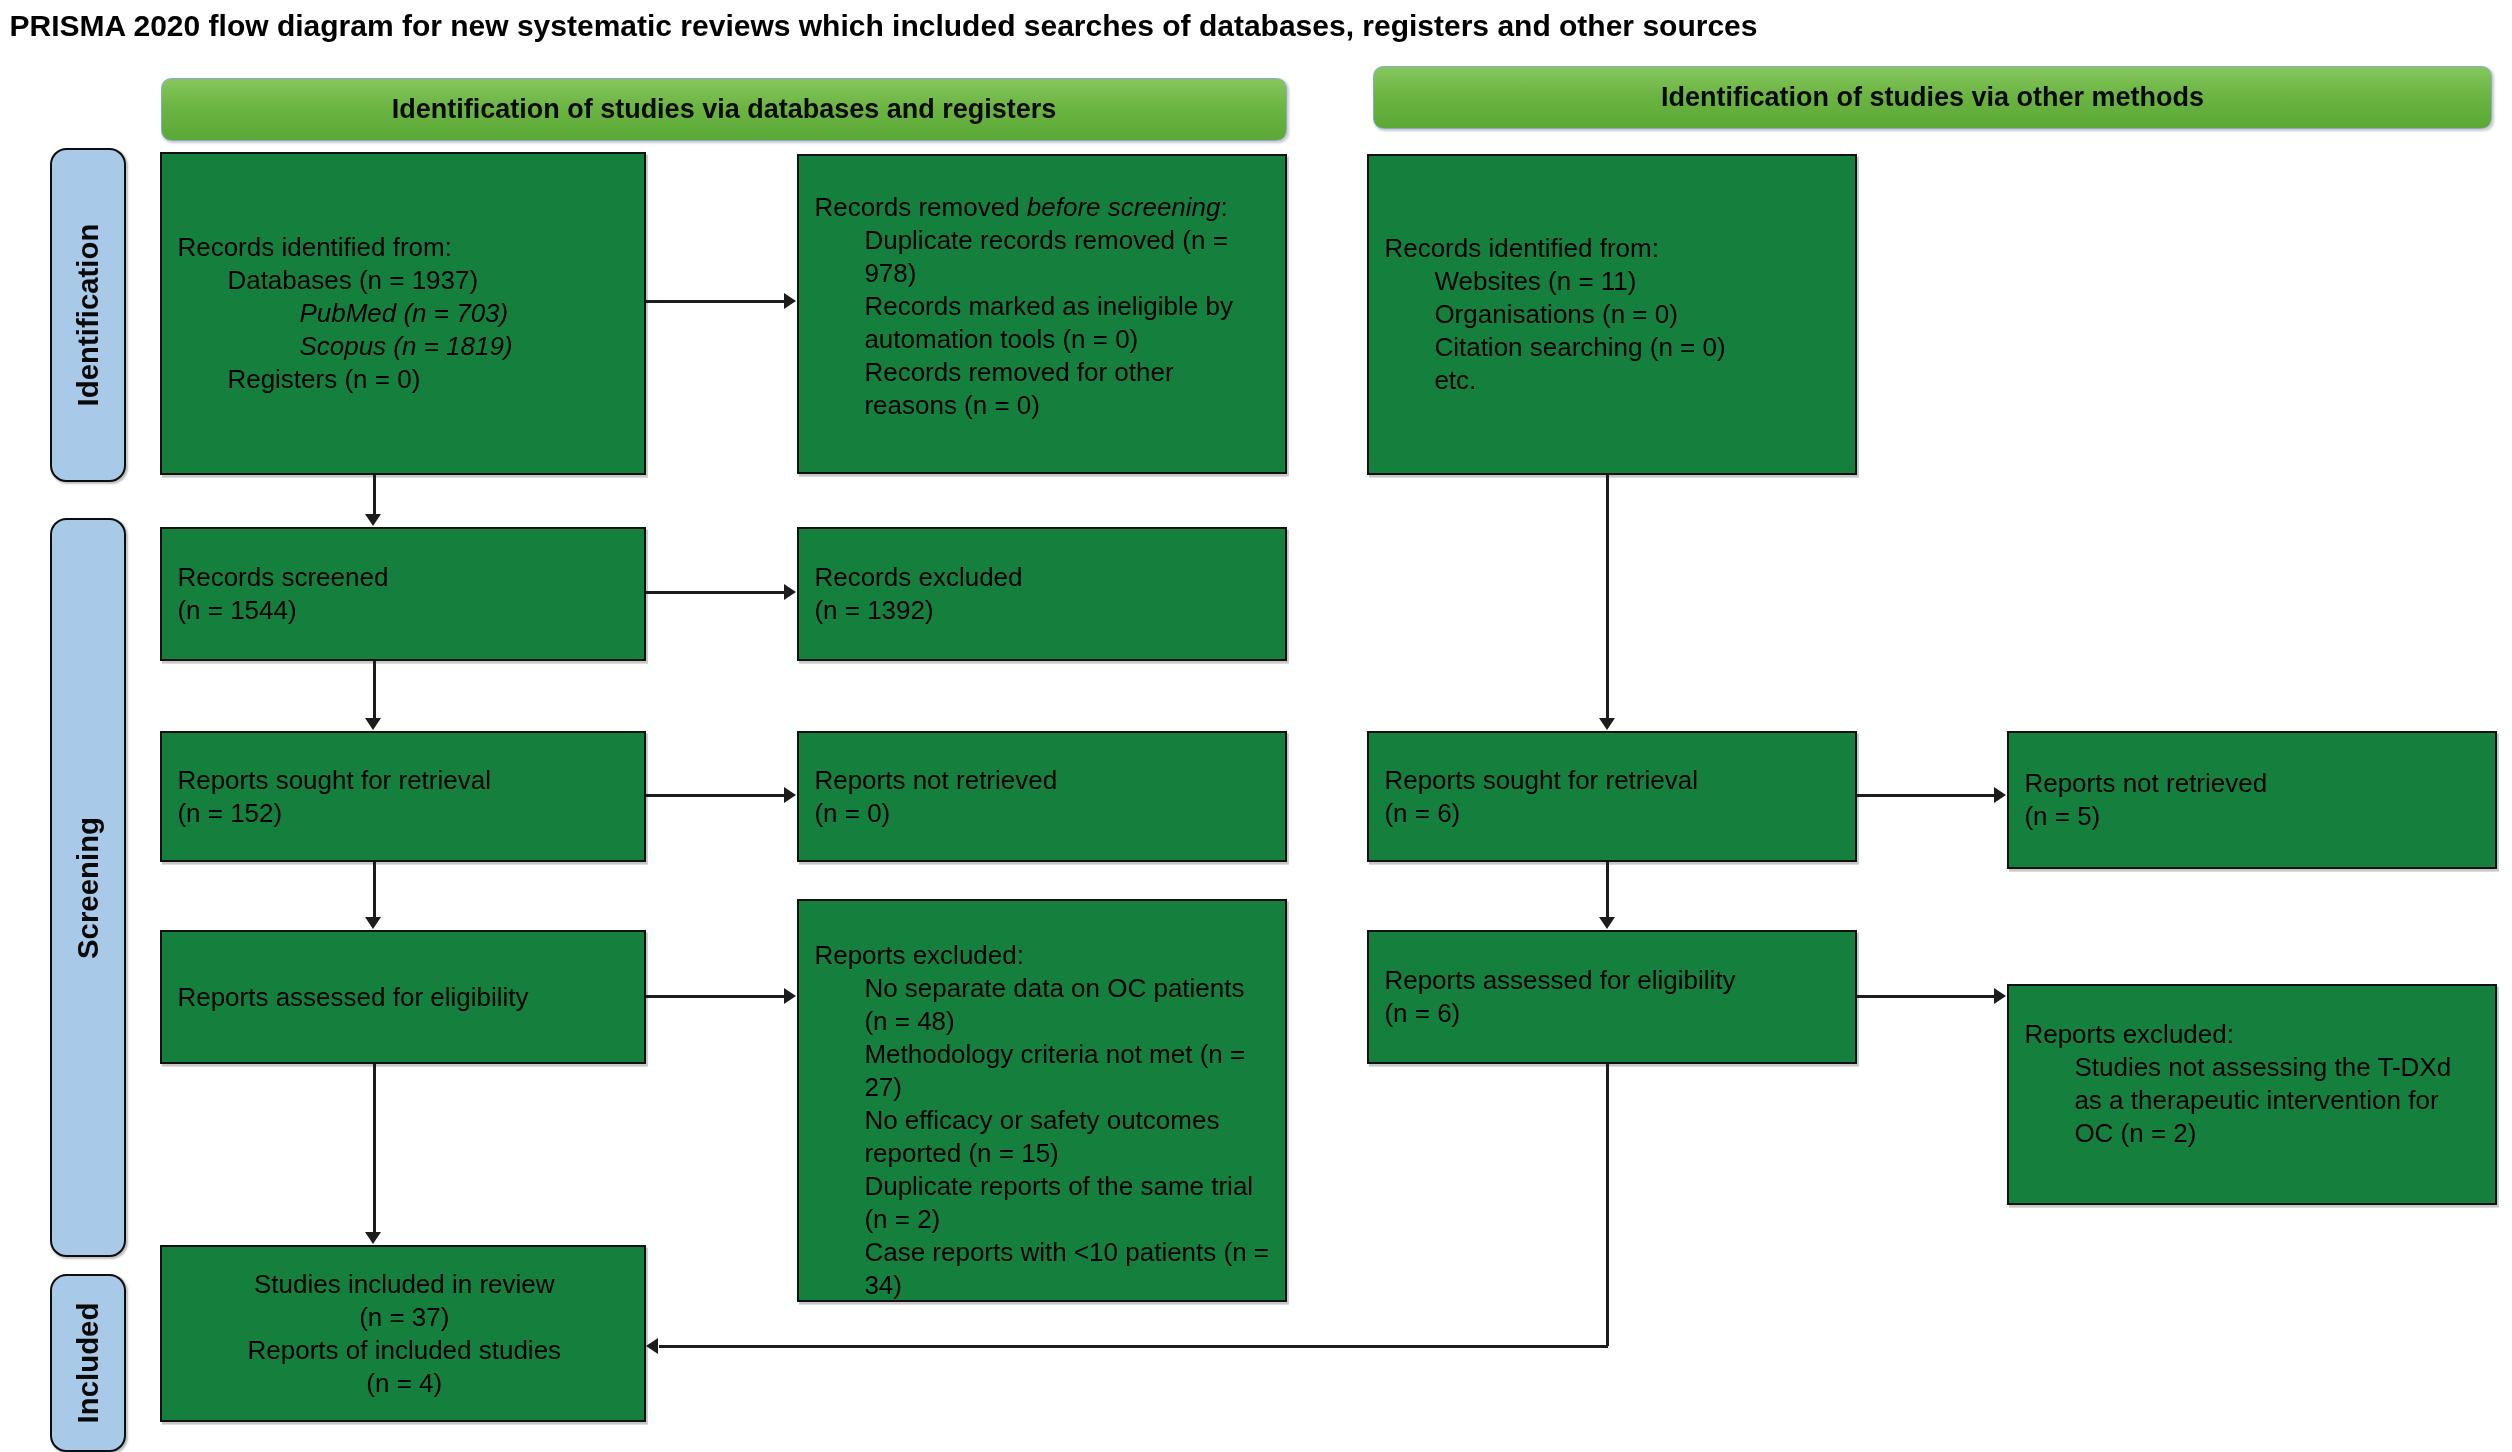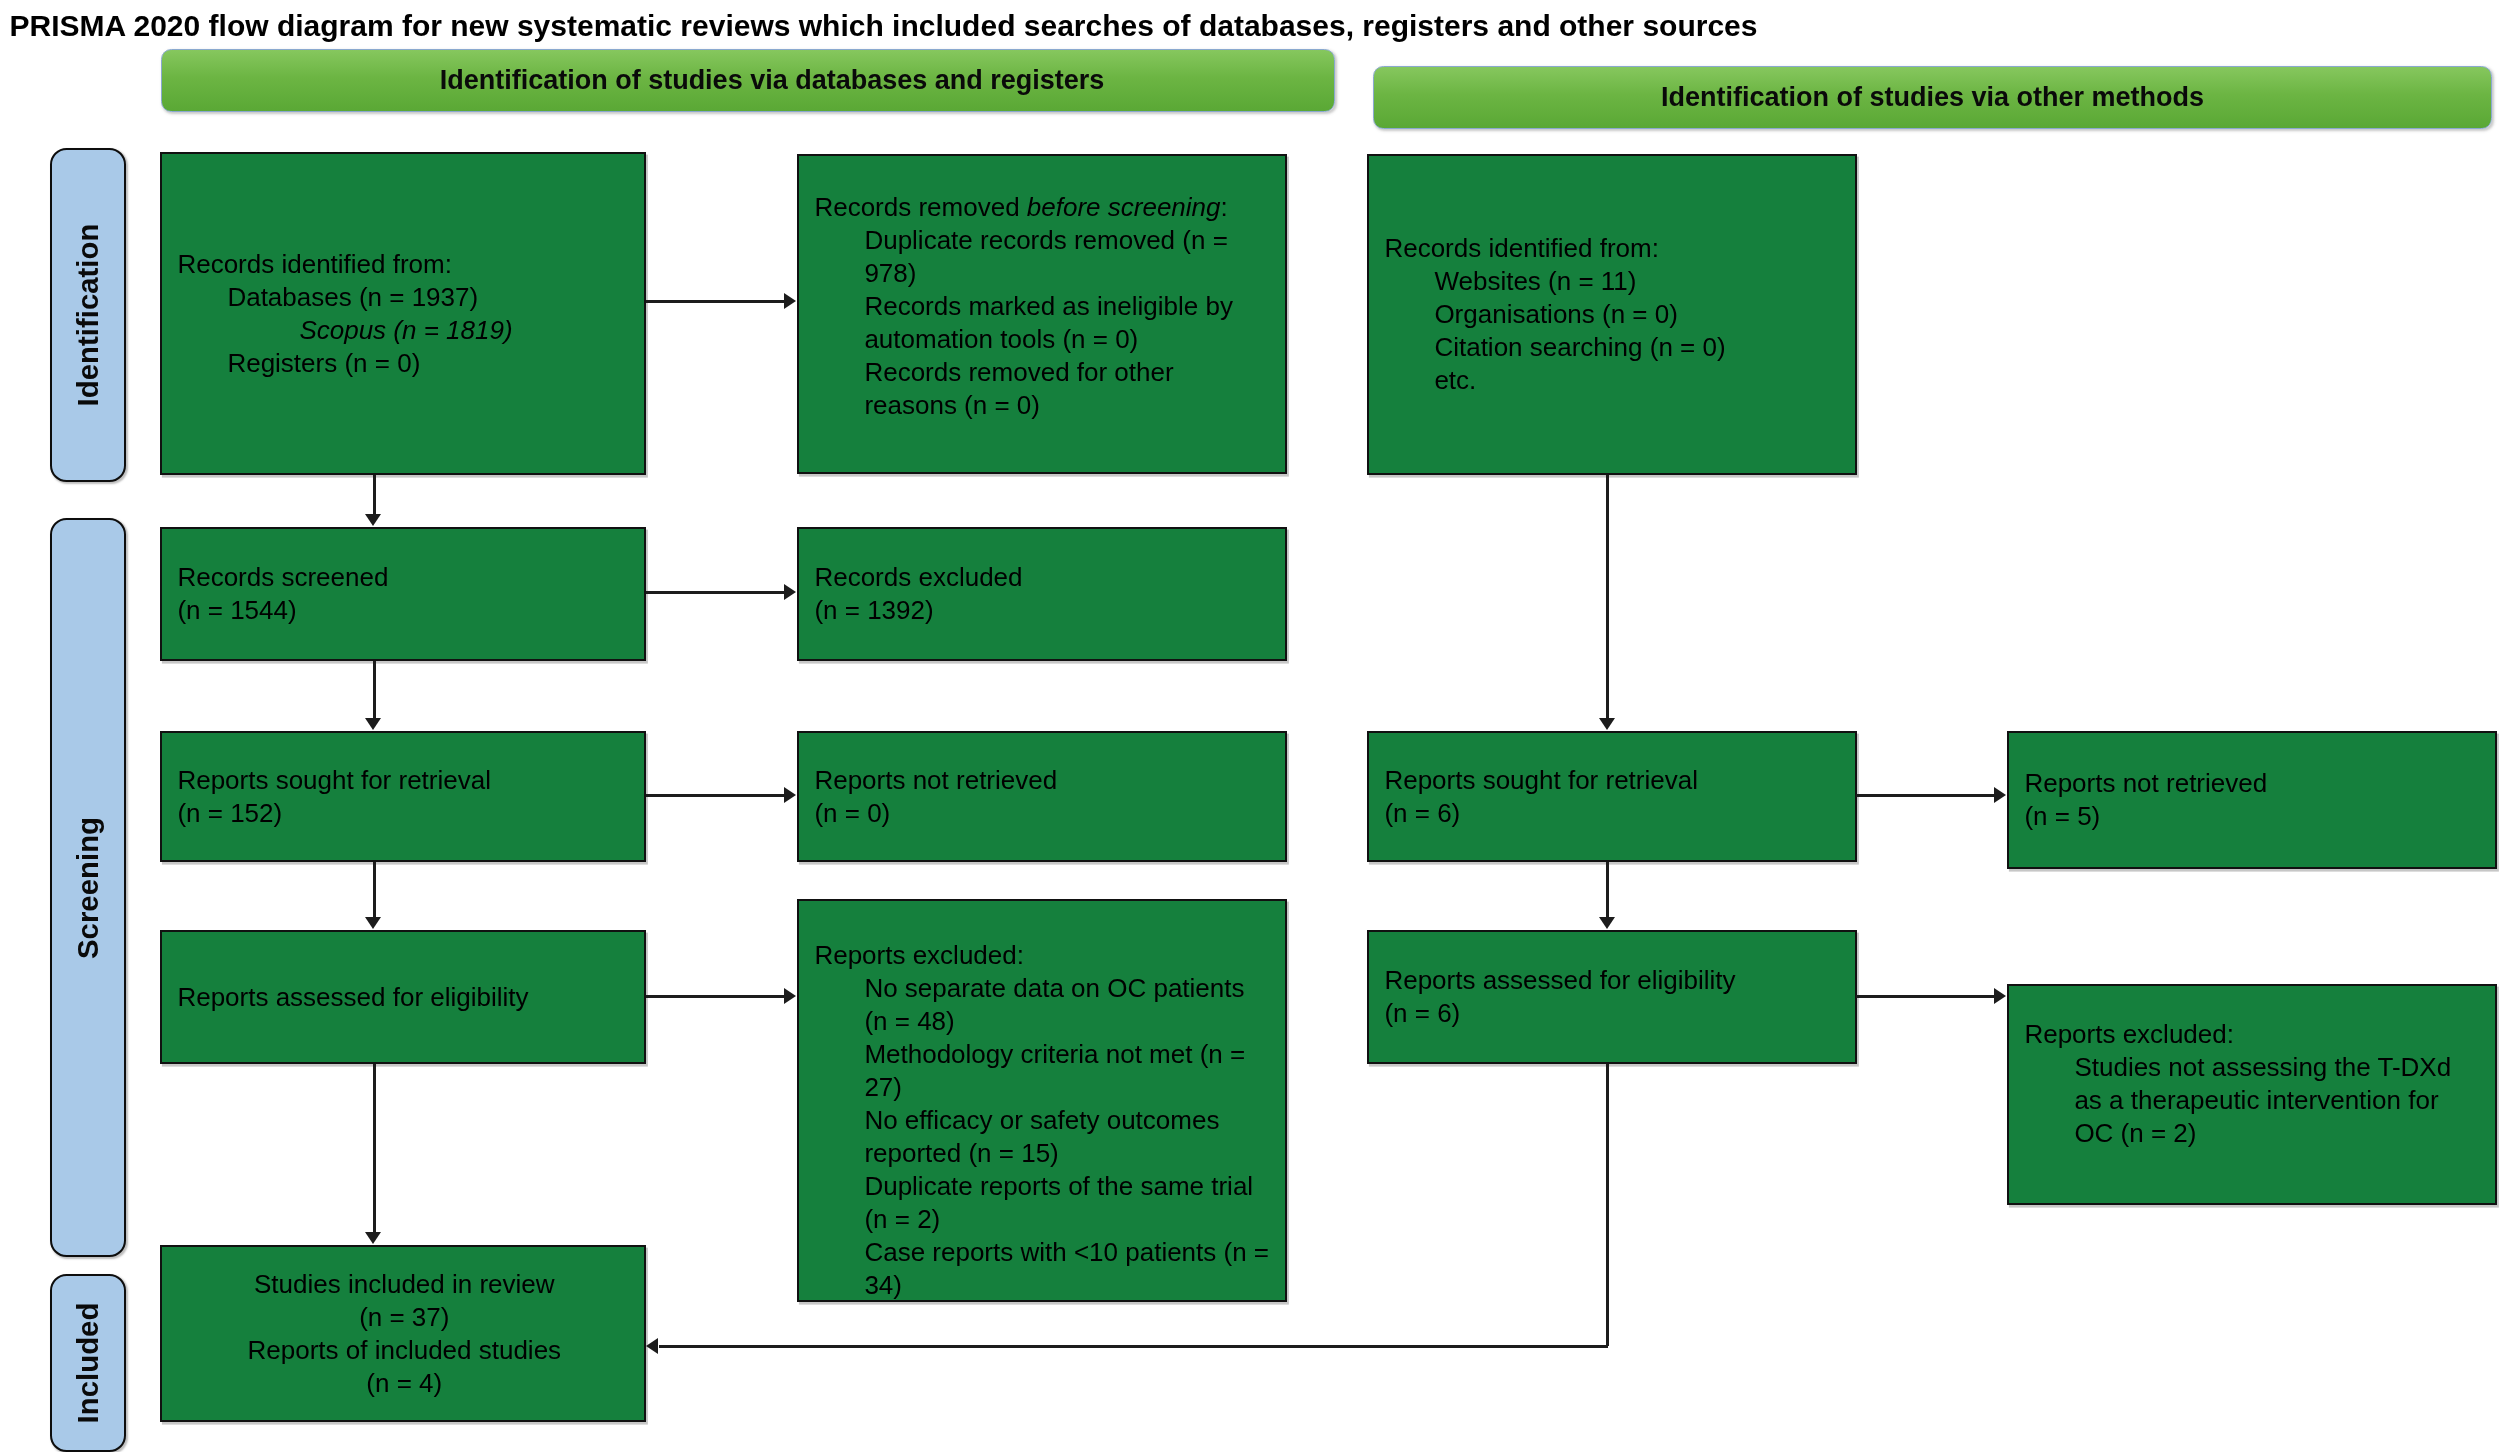--- a/index.html
+++ b/index.html
@@ -59,36 +59,37 @@
   .ah-right{border-top:8.3px solid transparent;border-bottom:8.3px solid transparent;border-left:12.8px solid #1c1c1c;}
   .ah-left{border-top:8.3px solid transparent;border-bottom:8.3px solid transparent;border-right:12.8px solid #1c1c1c;}
 </style>
 </head>
 <body>
 
 <div class="canvas">
 
   <div class="title">PRISMA 2020 flow diagram for new systematic reviews which included searches of databases, registers and other sources</div>
 
-  <div class="gbar" style="left:161px;top:49px;width:1124px;padding-left:48px;">Identification of studies via databases and registers</div>
+  <div class="gbar" style="left:161px;top:78px;width:1124px;">Identification of studies via databases and registers</div>
   <div class="gbar" style="left:1373px;top:66px;width:1117px;">Identification of studies via other methods</div>
 
   <div class="side" style="top:148px;height:330px;">
     <span>Identification</span>
   </div>
   <div class="side" style="top:518px;height:735px;">
     <span>Screening</span>
   </div>
   <div class="side" style="top:1274px;height:174px;">
     <span>Included</span>
   </div>
 
   <div class="box" style="left:160px;top:152px;width:486px;height:323px;">
     <div class="ln">Records identified from:</div>
     <div class="ln ind1">Databases (n = 1937)</div>
+    <div class="ln ind2 it">PubMed (n = 703)</div>
     <div class="ln ind2 it">Scopus (n = 1819)</div>
     <div class="ln ind1">Registers (n = 0)</div>
   </div>
 
   <div class="box top" style="left:797px;top:154px;width:490px;height:320px;padding-top:35px;">
     <div class="ln"><span>Records removed </span><span class="it">before screening</span><span>:</span></div>
     <div class="ln ind1">Duplicate records removed  (n = 978)</div>
     <div class="ln ind1">Records marked as ineligible by automation tools (n = 0)</div>
     <div class="ln ind1">Records removed for other reasons (n = 0)</div>
   </div>

